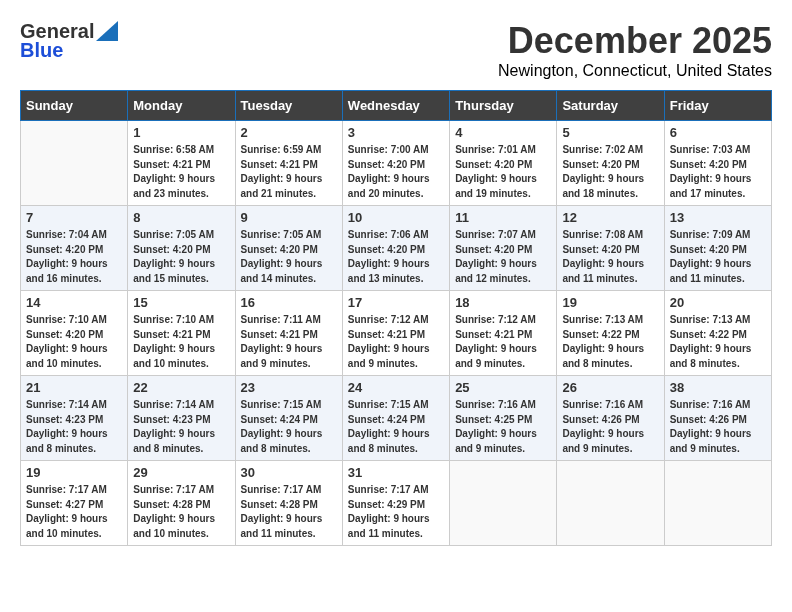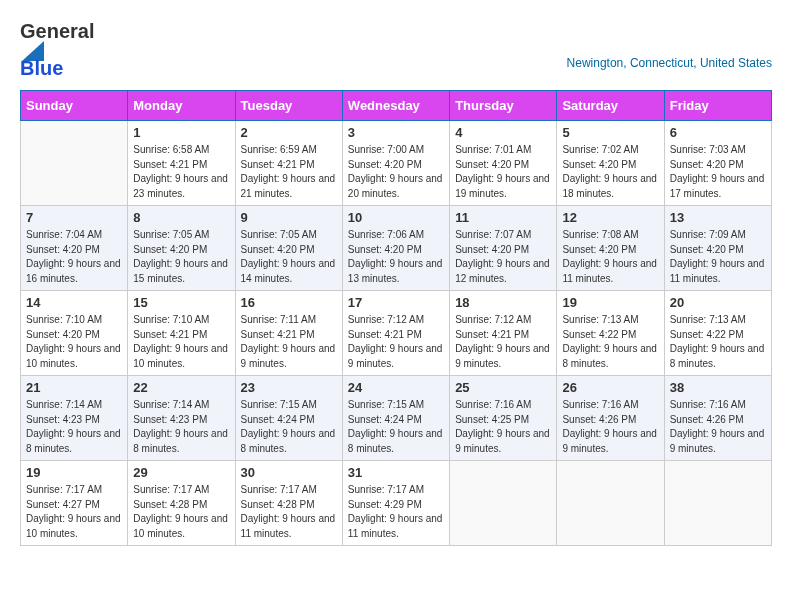--- a/index.html
+++ b/index.html
@@ -22,31 +22,30 @@
     }
     .title-block {
       text-align: right;
     }
     .month-title {
       font-size: 36px;
       font-weight: bold;
       color: #333;
     }
     .location {
-      font-size: 12px;
-      color: #0369a1;
-      margin-top: 36px;
+      font-size: 16px;
+      color: #000000;
     }
     table {
       width: 100%;
       border-collapse: collapse;
       table-layout: fixed;
     }
     .day-header {
-      background-color: #d946ef;
+      background-color: #404040;
       color: #fff;
       font-size: 13px;
       font-weight: bold;
       padding: 7px 5px;
       text-align: left;
       border: 1px solid #1a6fba;
     }
     td {
       border: 1px solid #ccc;
       vertical-align: top;
@@ -58,48 +57,50 @@
     .day-num {
       font-weight: bold;
       font-size: 13px;
       margin-bottom: 3px;
       display: block;
     }
     .day-info {
       line-height: 1.45;
       font-size: 10px;
       color: #333;
+      font-weight: bold;
     }
     .empty-cell {
       background: #f9f9f9;
     }
     tr:nth-child(even) td {
       background-color: #f0f4fa;
     }
     tr:nth-child(odd) td {
       background-color: #fff;
     }
     th { border: 1px solid #1560a0; }
   </style>
 </head>
 <body>
 
 <div class="header">
   <div class="logo">
     <div style="display:flex;flex-direction:column;align-items:flex-start;">
-      <div style="display:flex;flex-direction:column;">
+      <div style="display:flex;align-items:center;">
         <span style="font-size:20px;font-weight:bold;color:#333;">General</span>
         <svg width="22" height="20" viewBox="0 0 22 20" style="margin-left:2px;margin-top:-2px;">
           <polygon points="0,20 22,20 22,0" fill="#1a6fba"></polygon>
         </svg>
       </div>
       <span style="font-size:20px;font-weight:bold;color:#1d4ed8;margin-top:-4px;">Blue</span>
     </div>
   </div>
   <div class="title-block">
+    <div class="month-title">December 2025</div>
     <div class="location">Newington, Connecticut, United States</div>
   </div>
 </div>
 
 <table>
   <thead>
     <tr id="day-headers">
         <th class="day-header">Sunday</th>
         <th class="day-header">Monday</th>
         <th class="day-header">Tuesday</th>

